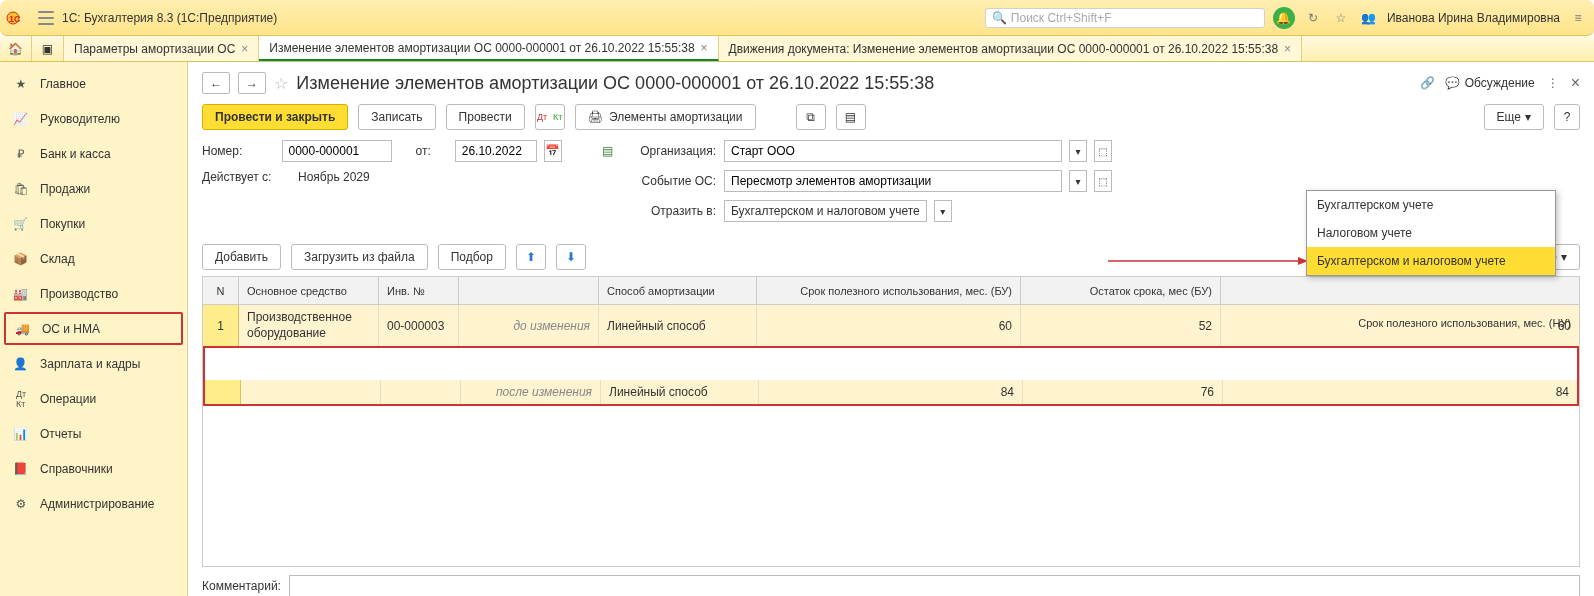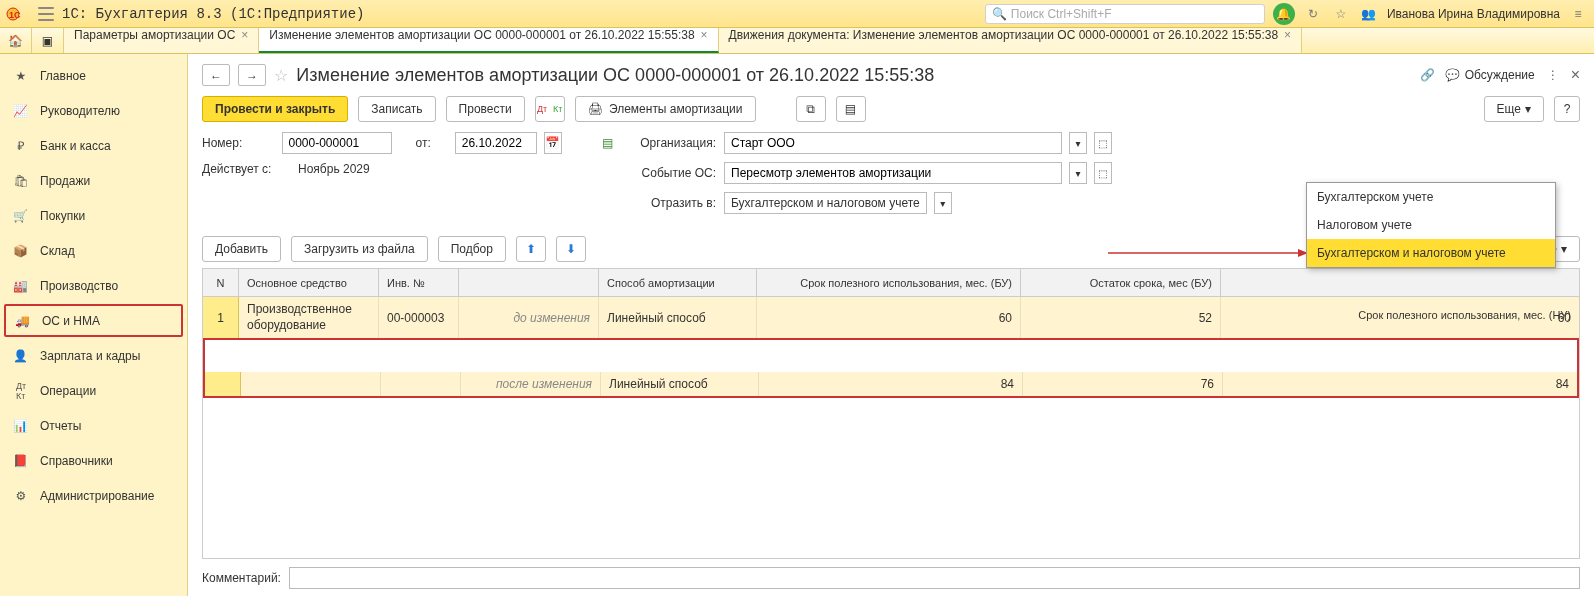--- a/index.html
+++ b/index.html
@@ -1,36 +1,36 @@
 <!DOCTYPE html>
 <html><head>
 <meta charset="utf-8">
 <style>
   * { box-sizing: border-box; margin: 0; padding: 0; }
   body { font-family: Arial, sans-serif; font-size: 12px; color: #333; background: #fff; width: 1594px; height: 596px; overflow: hidden; }
 
   
-  .title-bar { height: 28px; background: linear-gradient(#ffeeb0,#ffe48a); display:flex; align-items:center; padding:0 6px; gap:8px; border-bottom:1px solid #d9c35f;}
+  .title-bar { height: 36px; background: linear-gradient(#ffeeb0,#ffe48a); display:flex; align-items:center; padding:0 6px; gap:8px; border-bottom:1px solid #d9c35f;border-radius:7px;}
   .logo { width:24px; height:18px; display:flex; align-items:center; justify-content:center; font-weight:bold; color:#d22; font-size:11px;}
   .logo svg{width:24px;height:18px;}
   .hamburger{width:16px;height:14px;display:flex;flex-direction:column;justify-content:space-between;}
   .hamburger span{height:2px;background:#888;border-radius:1px;}
-  .title-text{font-size:14px;font-family:Liberation Mono, monospace;}
+  .title-text{font-size:12px;}
   .title-spacer{flex:1;}
   .search-box{width:280px;height:20px;border:1px solid #d0d0d0;background:#fff;border-radius:3px;display:flex;align-items:center;padding:0 6px;color:#888;}
   .search-box .sicon{margin-right:4px;}
   .bell{width:22px;height:22px;border-radius:50%;background:#3cb04a;display:flex;align-items:center;justify-content:center;color:#fff;}
   .ticon{width:20px;height:20px;display:flex;align-items:center;justify-content:center;color:#777;}
   .user-name{font-size:12px;}
 
   
   .tab-bar{height:26px;background:linear-gradient(#fff9e0,#ffefb0);border-bottom:1px solid #d9c35f;display:flex;align-items:stretch;}
   .tab-home{width:32px;display:flex;align-items:center;justify-content:center;border-right:1px solid #e0d080;}
   .tab-sq{width:32px;display:flex;align-items:center;justify-content:center;border-right:1px solid #e0d080;}
-  .tab{padding:0 10px;display:flex;gap:6px;border-right:1px solid #e0d080;font-size:12px;background:#fff7d6;white-space:nowrap;}
+  .tab{padding:0 10px;display:flex;align-items:center;gap:6px;border-right:1px solid #e0d080;font-size:12px;background:#fff7d6;white-space:nowrap;}
   .tab.active{background:#fff;border-bottom:2px solid #0a8a3a;}
   .tab .close{color:#888;cursor:pointer;}
 
   
   .layout{display:flex;height:calc(596px - 28px - 26px);}
   .sidebar{width:188px;background:#fff4c7;border-right:1px solid #e0d080;padding-top:4px;}
   .side-item{height:35px;display:flex;align-items:center;gap:10px;padding:0 12px;color:#333;cursor:pointer;}
   .side-item.active{border:2px solid #c33;border-radius:2px;margin:1px 4px;padding:0 8px;height:33px;}
   .side-icon{width:18px;display:flex;justify-content:center;color:#555;}
 

